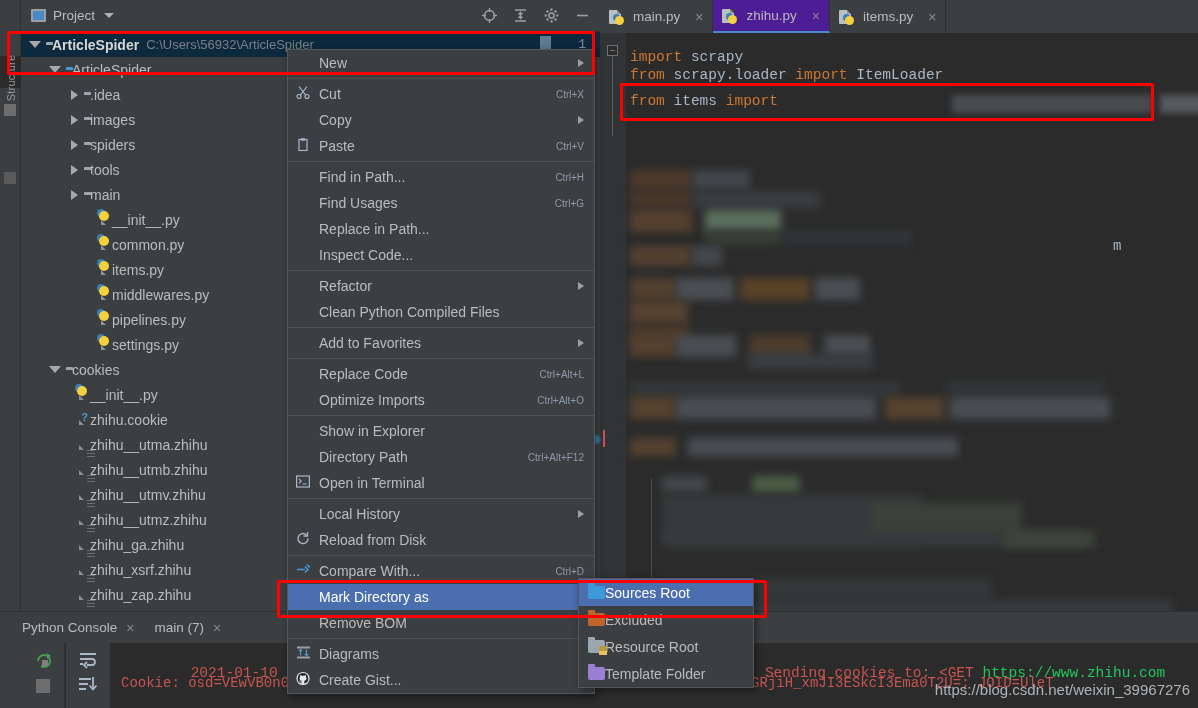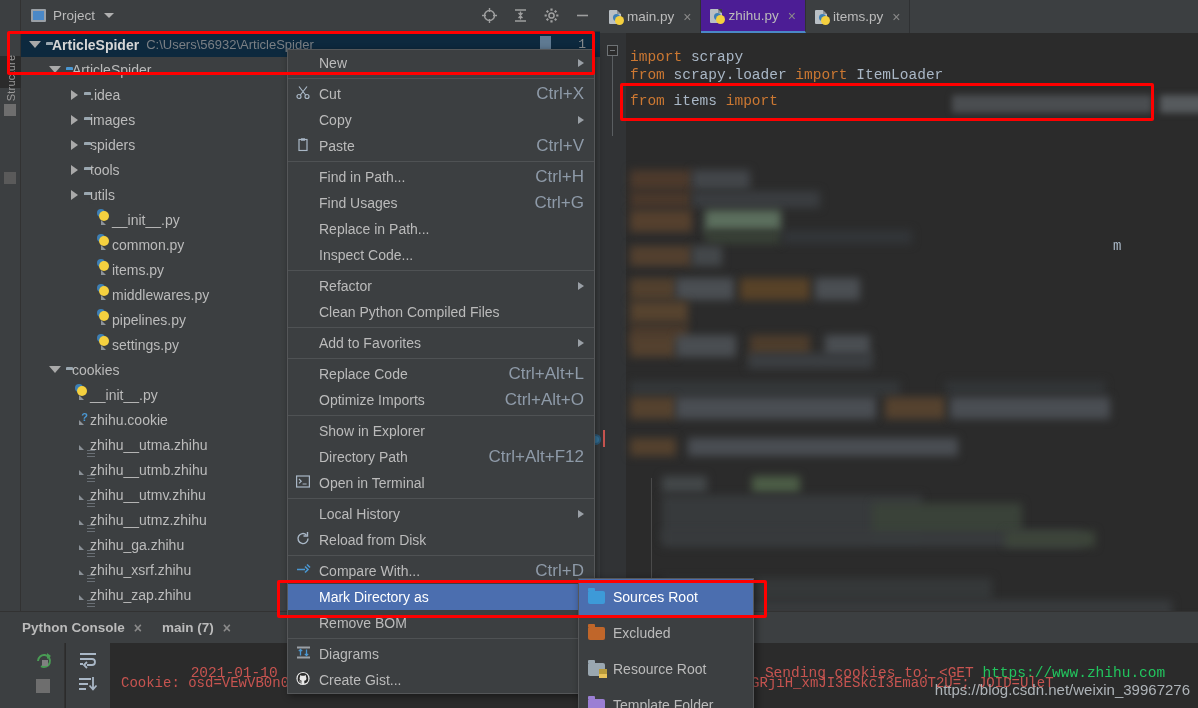--- a/index.html
+++ b/index.html
@@ -137,21 +137,21 @@
     font-family:"Liberation Mono", monospace;
   }
 
   
   .editor {
     position: absolute; left: 600px; top: 0; width: 598px; height: 660px;
     background: #2b2b2b;
   }
   .tabs { display: flex; height: 33px; background: #3c3f41; align-items: stretch; }
   .tab {
-    display: flex; align-items: center; gap: 6px; padding: 0 9px;
+    display: flex; align-items: center; gap: 12px; padding: 0 9px;
     font-size: 13.5px; color: #bbbbbb; border-right: 1px solid #2f3133;
     position: relative;
   }
   .tab.active { background: #4c1d95; border-bottom: 2px solid #4a88c7; }
   .tab .tabpy {
     width:12px; height:14px; background:#b9bfc4; border-radius:1px; position:relative;
     flex:0 0 auto;
   }
   .tab .tabpy::before {
     content:''; position:absolute; right:0; top:0; border-width:0 4px 4px 0;
@@ -192,21 +192,20 @@
   .char-m { position:absolute; color:#a9b7c6; font-family:"Liberation Mono",monospace; font-size:14px; }
 
   
   .console {
     position: absolute; left: 0; top: 611px; width: 1198px; height: 97px;
     background: #3c3f41;
   }
   .console-tabs {
     height: 32px; display: flex; align-items: center; padding-left: 22px; gap: 20px;
     border-top: 1px solid #323232;
-    font-weight: bold;
   }
   .ctab { display:flex; align-items:center; gap:9px; font-size:13.5px; color:#bbbbbb; }
   .ctab .x { color:#8a8a8a; font-size:14px; }
   .console-body { position: relative; height: 65px; background: #2b2b2b; margin-left: 21px; }
   .crun {
     position:absolute; left:0; top:0; width:44px; height:65px; background:#3c3f41;
     border-right:1px solid #323232;
   }
   .crun2 {
     position:absolute; left:45px; top:0; width:44px; height:65px; background:#3c3f41;
@@ -228,36 +227,36 @@
     background: #3c3f41; border: 1px solid #555759;
     box-shadow: 2px 2px 7px rgba(0,0,0,.45); z-index: 40;
   }
   .ctx-item {
     height: 26px; display: flex; align-items: center; position: relative;
     font-size: 14px; color: #bbbbbb; padding-left: 31px; padding-right: 10px;
   }
   .ctx-item.hl { background: #4b6eaf; color: #ffffff; }
   .ctx-sep { height: 1px; background: #4f5254; margin: 2px 0; }
   .ctx-icon { position: absolute; left: 8px; top: 50%; transform: translateY(-50%); }
-  .ctx-shortcut { margin-left: auto; color: #8e9aa8; font-size: 17px; }
+  .ctx-shortcut { margin-left: auto; color: #8e9aa8; font-size: 10px; }
   .ctx-arrow {
     margin-left: auto; width: 0; height: 0;
     border-top: 4px solid transparent; border-bottom: 4px solid transparent;
     border-left: 6px solid #9aa0a6;
   }
   .ctx-item.hl .ctx-arrow { border-left-color: #ffffff; }
 
   
   .submenu {
     position: absolute; left: 578px; top: 578px; width: 176px;
     background: #3c3f41; border: 1px solid #555759;
     box-shadow: 2px 2px 7px rgba(0,0,0,.45); z-index: 45;
   }
   .sub-item {
-    height: 36px; display: flex; align-items: center; gap: 8px;
+    height: 27px; display: flex; align-items: center; 
     padding-left: 9px; font-size: 14px; color: #bbbbbb;
   }
   .sub-item.hl { background: #4b6eaf; color: #ffffff; }
   .sfld { width: 17px; height: 13px; border-radius: 1px 2px 2px 2px; position: relative; flex:0 0 auto; }
   .sfld::before {
     content:''; position:absolute; left:0; top:-3px; width:7px; height:3px; border-radius:1px 1px 0 0;
     background: inherit;
   }
   .sfld.res::after {
     content:''; position:absolute; right:-2px; bottom:-2px; width:8px; height:9px;
@@ -345,21 +344,21 @@
           <span class="row-name">spiders</span>
         </div>
         <div class="tree-row lv2">
           <span class="arrow"></span>
           <span class="ic"><span class="fld mod"></span></span>
           <span class="row-name">tools</span>
         </div>
         <div class="tree-row lv2">
           <span class="arrow"></span>
           <span class="ic"><span class="fld mod"></span></span>
-          <span class="row-name">utils</span>
+          <span class="row-name">main</span>
         </div>
         <div class="tree-row lv3">
           <span class="arrow spacer"></span>
           <span class="ic"><span class="pyfile"></span></span>
           <span class="row-name">__init__.py</span>
         </div>
         <div class="tree-row lv3">
           <span class="arrow spacer"></span>
           <span class="ic"><span class="pyfile"></span></span>
           <span class="row-name">common.py</span>

